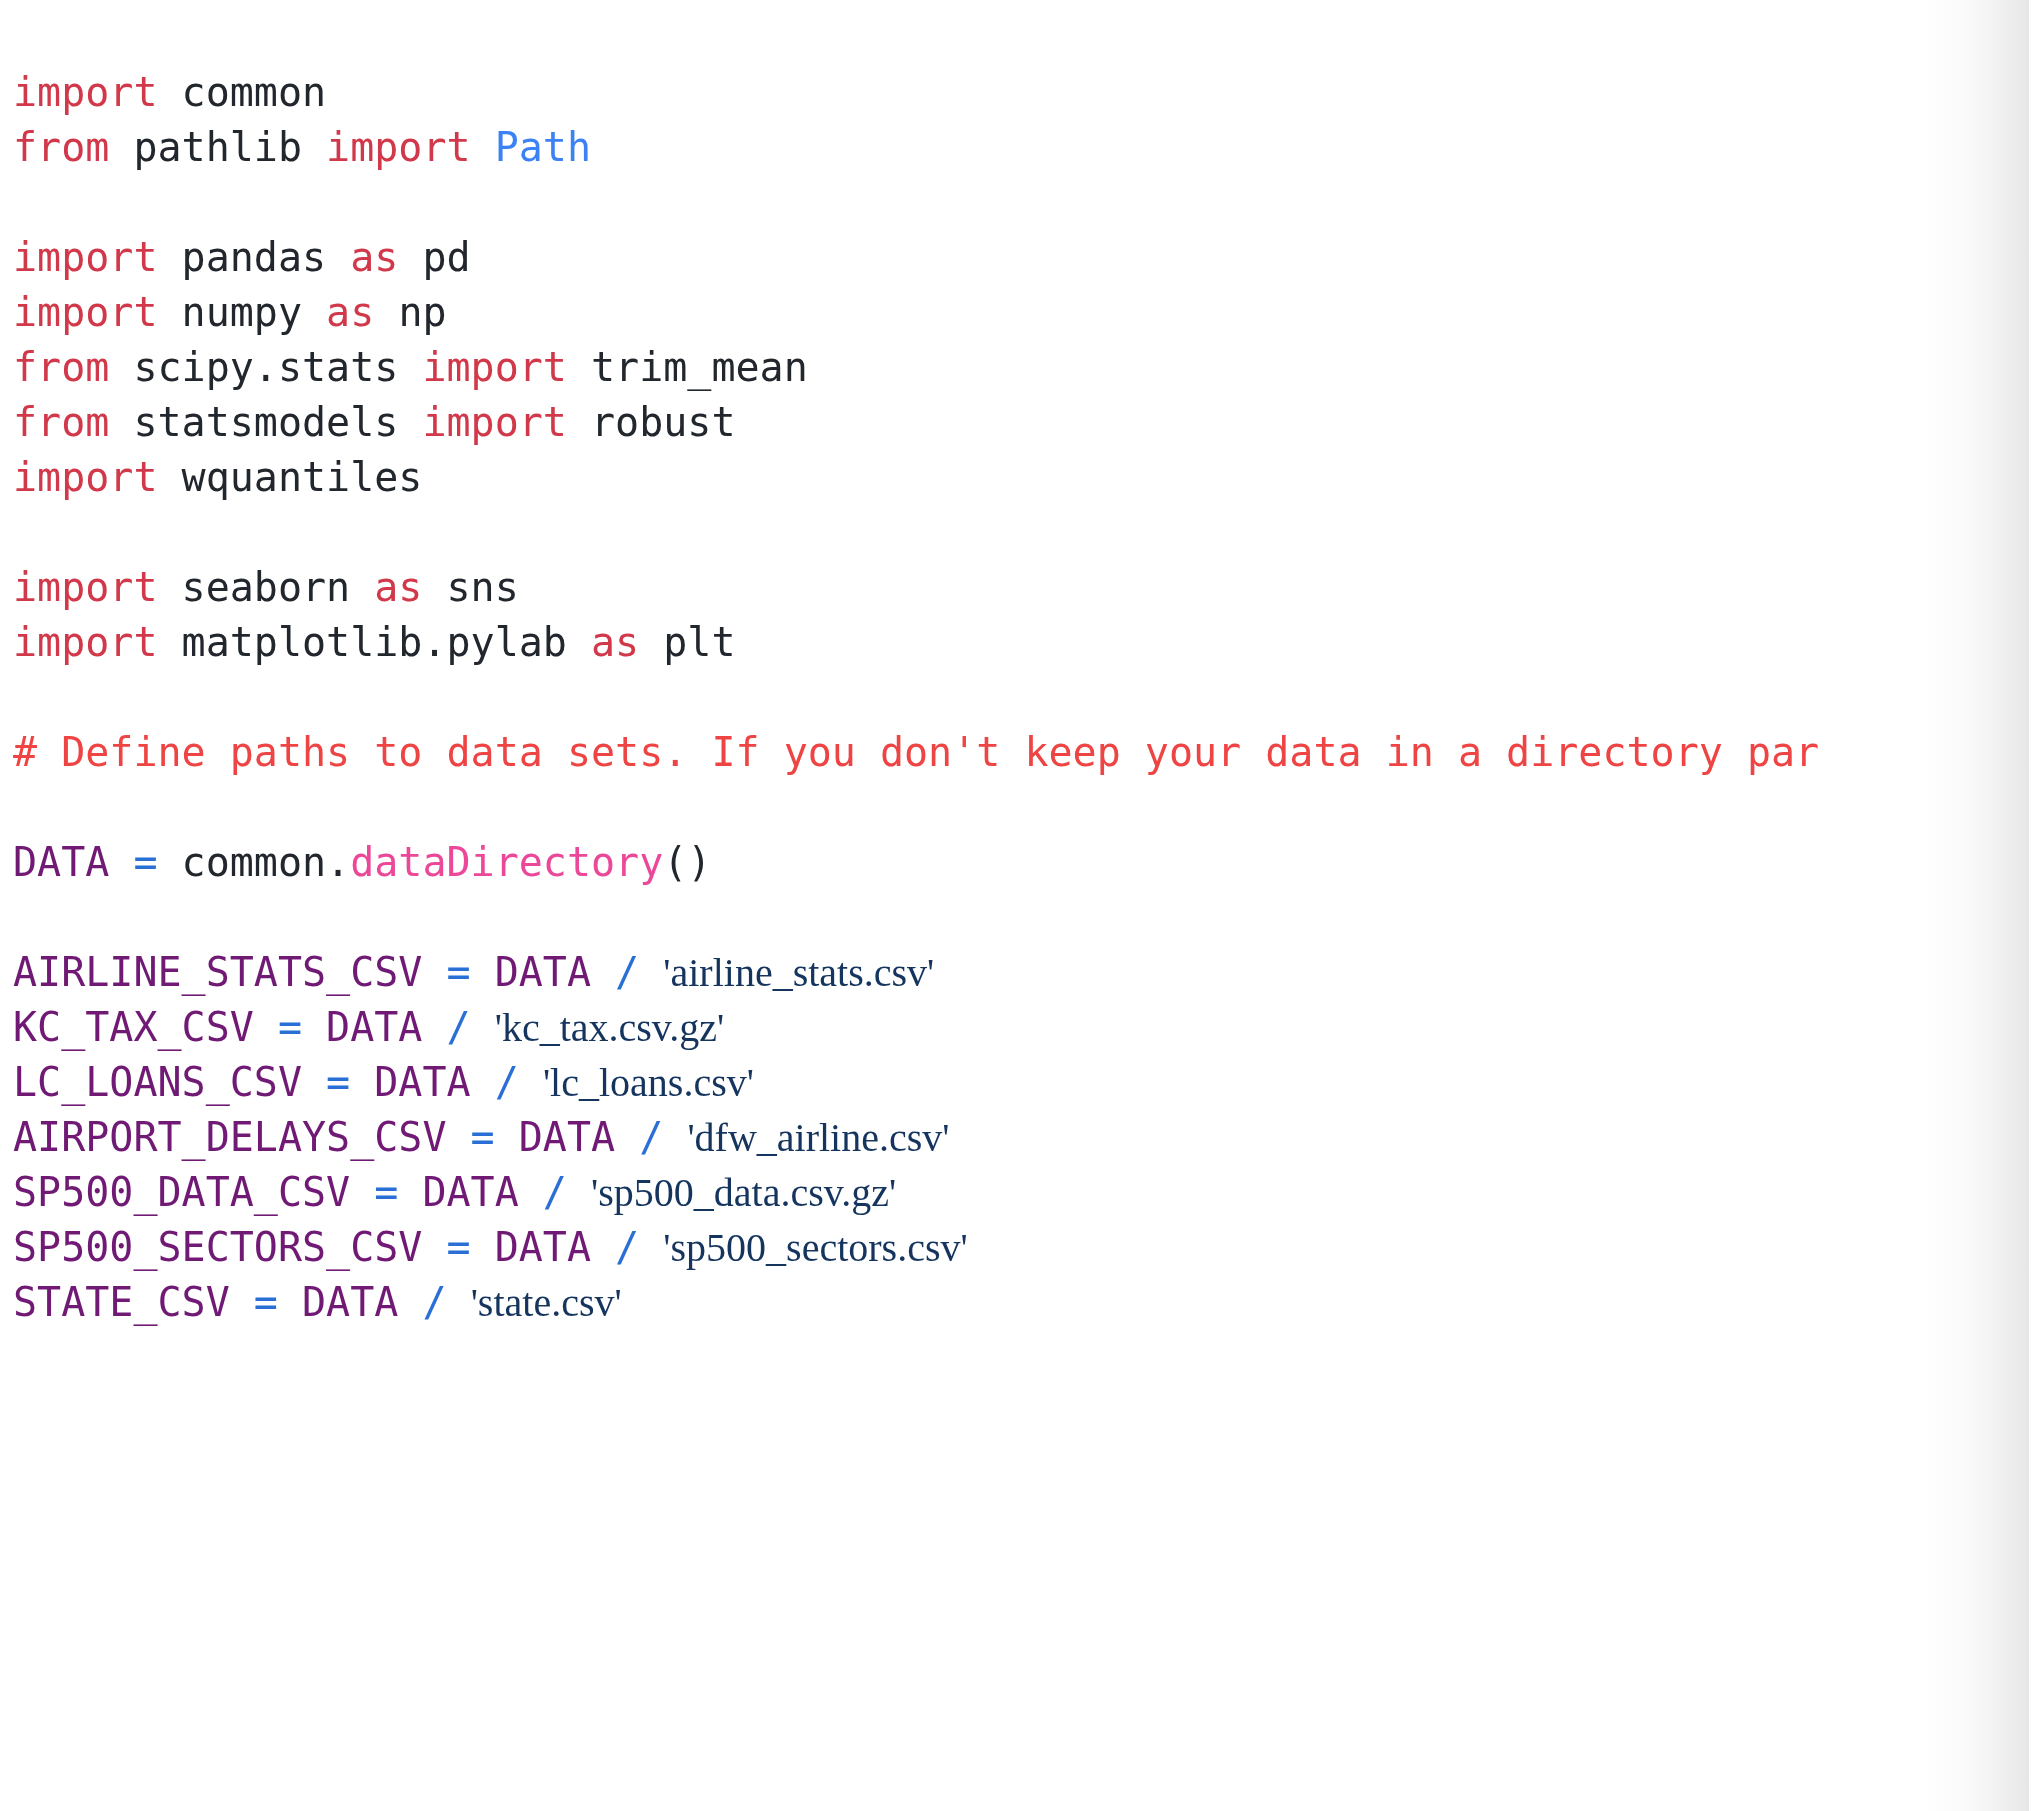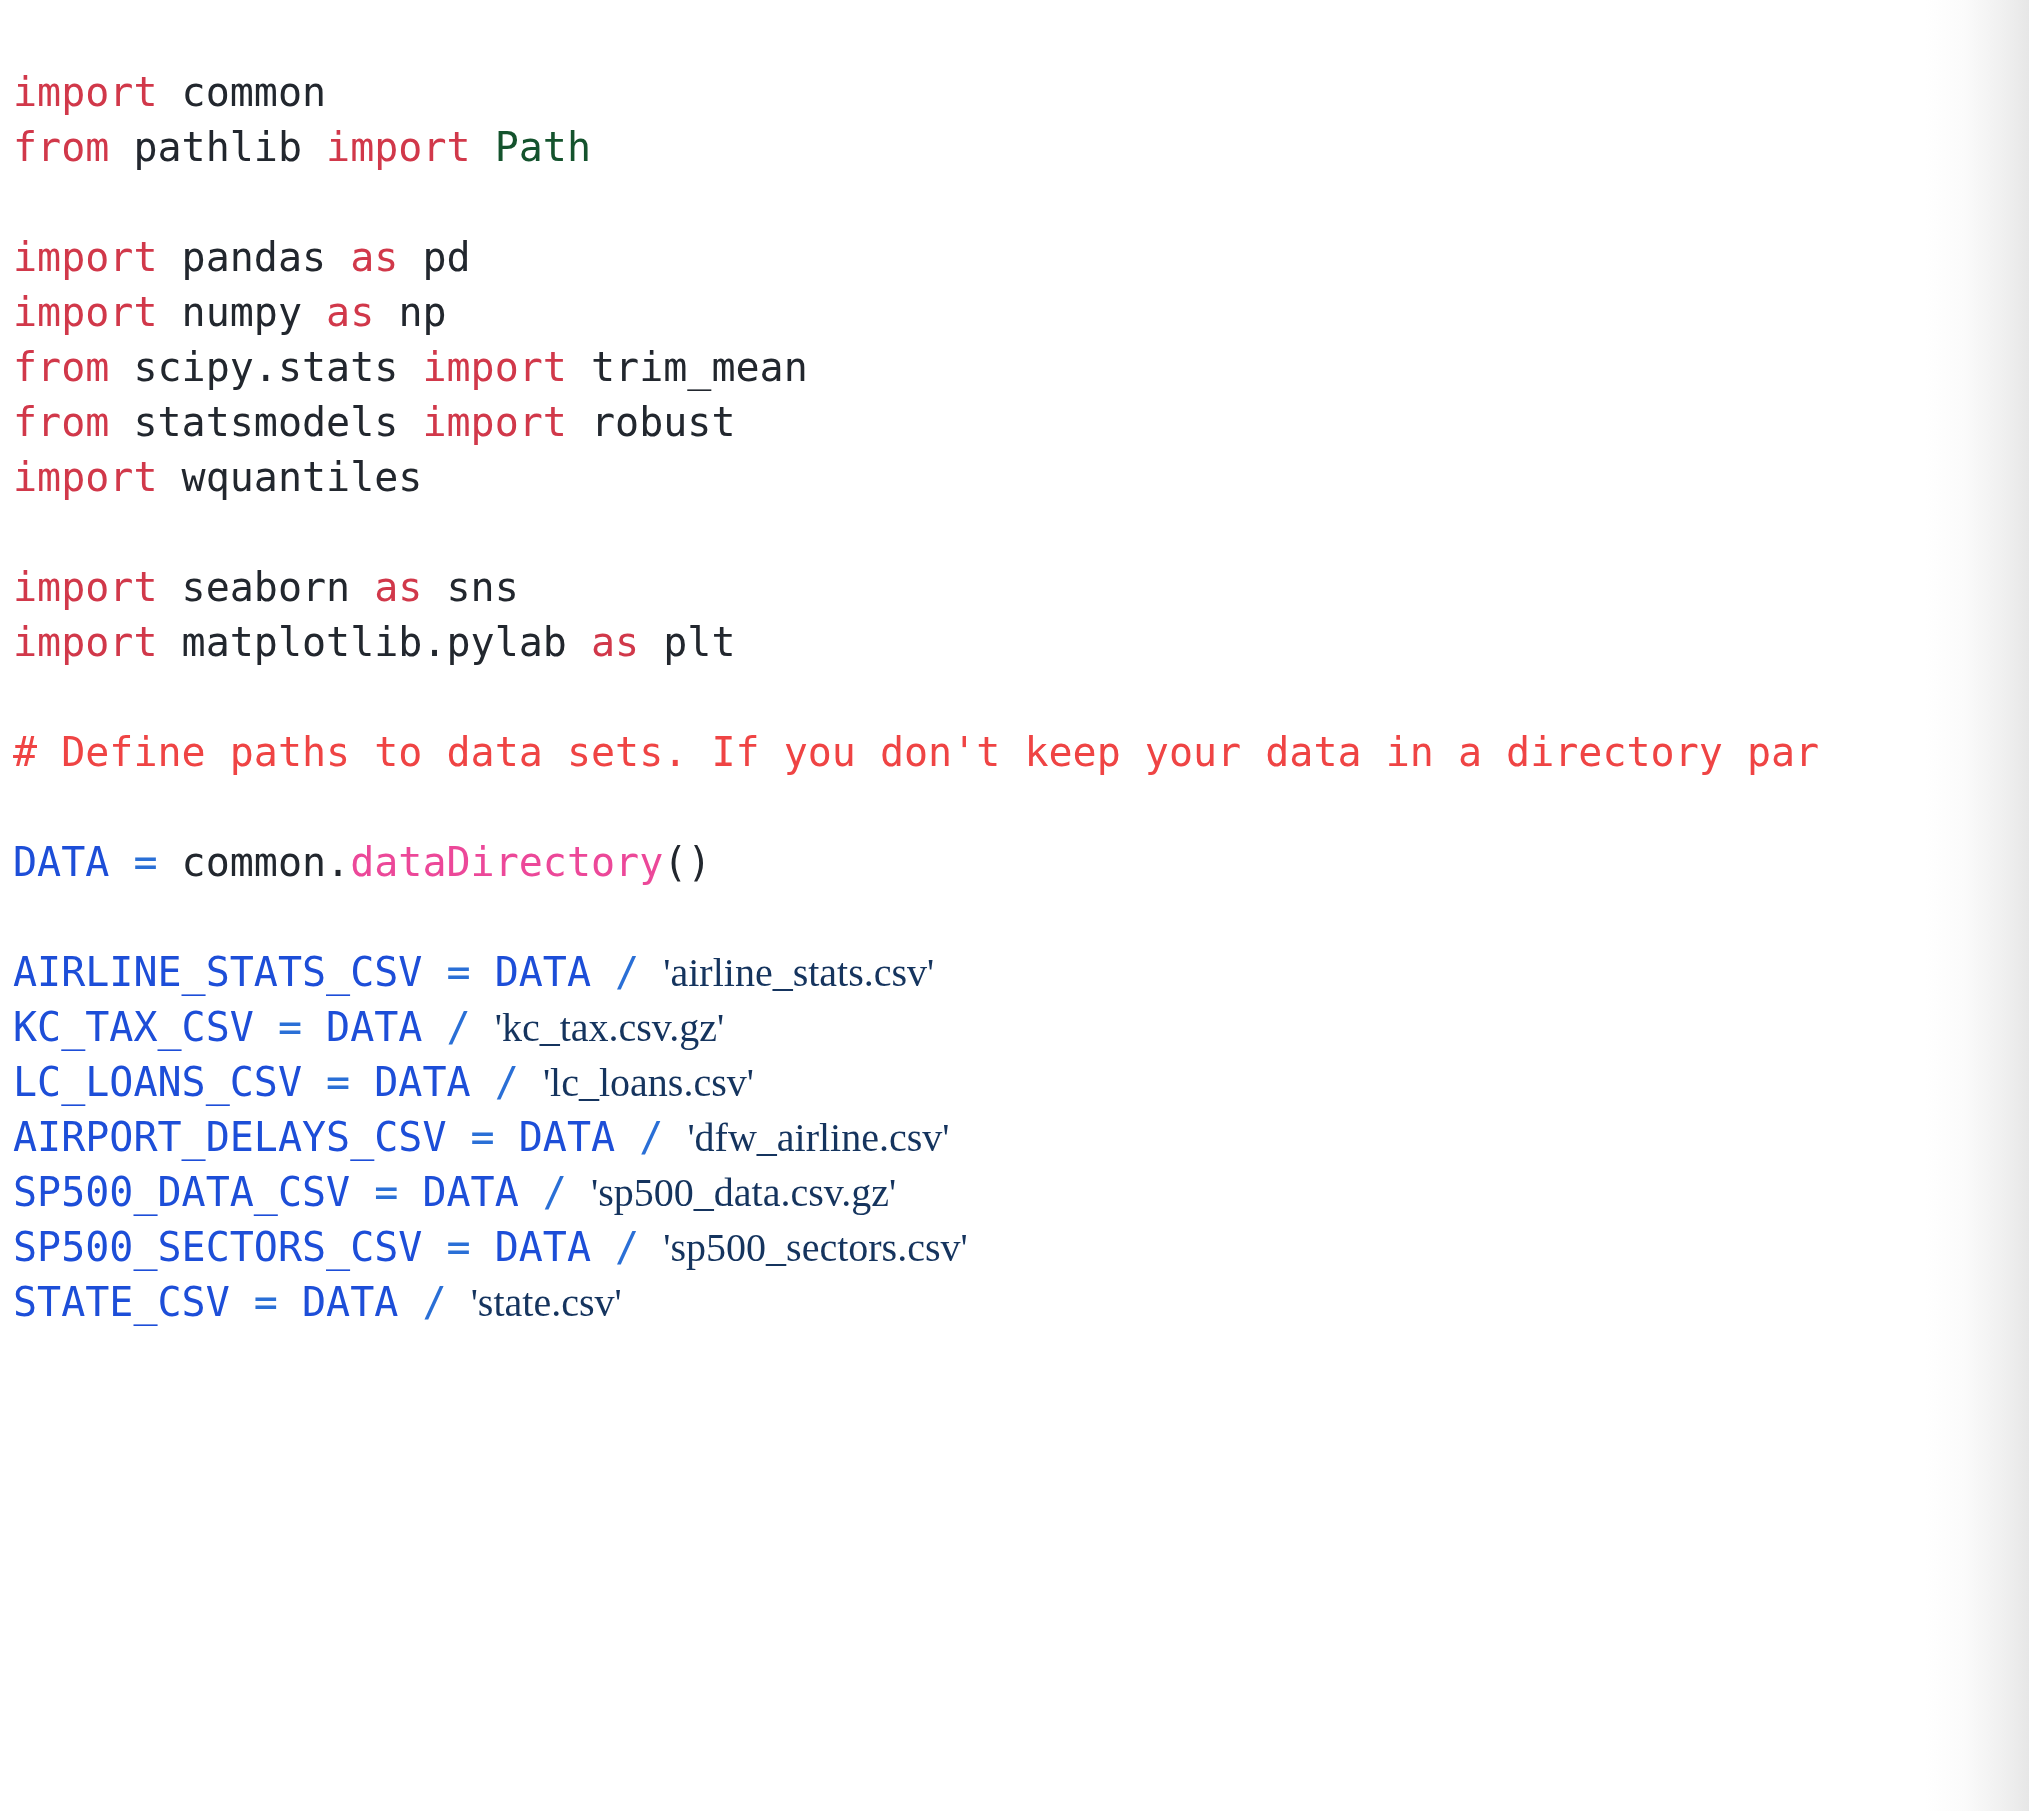--- a/index.html
+++ b/index.html
@@ -39,22 +39,22 @@
   .ln {
     display: block;
     height: 55px;
     white-space: pre;
   }
   .ln.blank { height: 55px; }
 
   
   .tok-kw   { color: #d1384a; }
   .tok-name { color: #22272e; }
-  .tok-cls  { color: #14532d; }
-  .tok-const{ color: #1d4ed8; }
+  .tok-cls  { color: #3b82f6; }
+  .tok-const{ color: #701a75; }
   .tok-op   { color: #2a6fd6; }
   .tok-fn   { color: #ec4899; }
   .tok-str  { color: #15345e; font-family: Liberation Serif, serif; }
   .tok-com  { color: #ef4444; }
   .tok-punc { color: #22272e; }
 
   
   #right-fade {
     position: absolute;
     top: 0;

